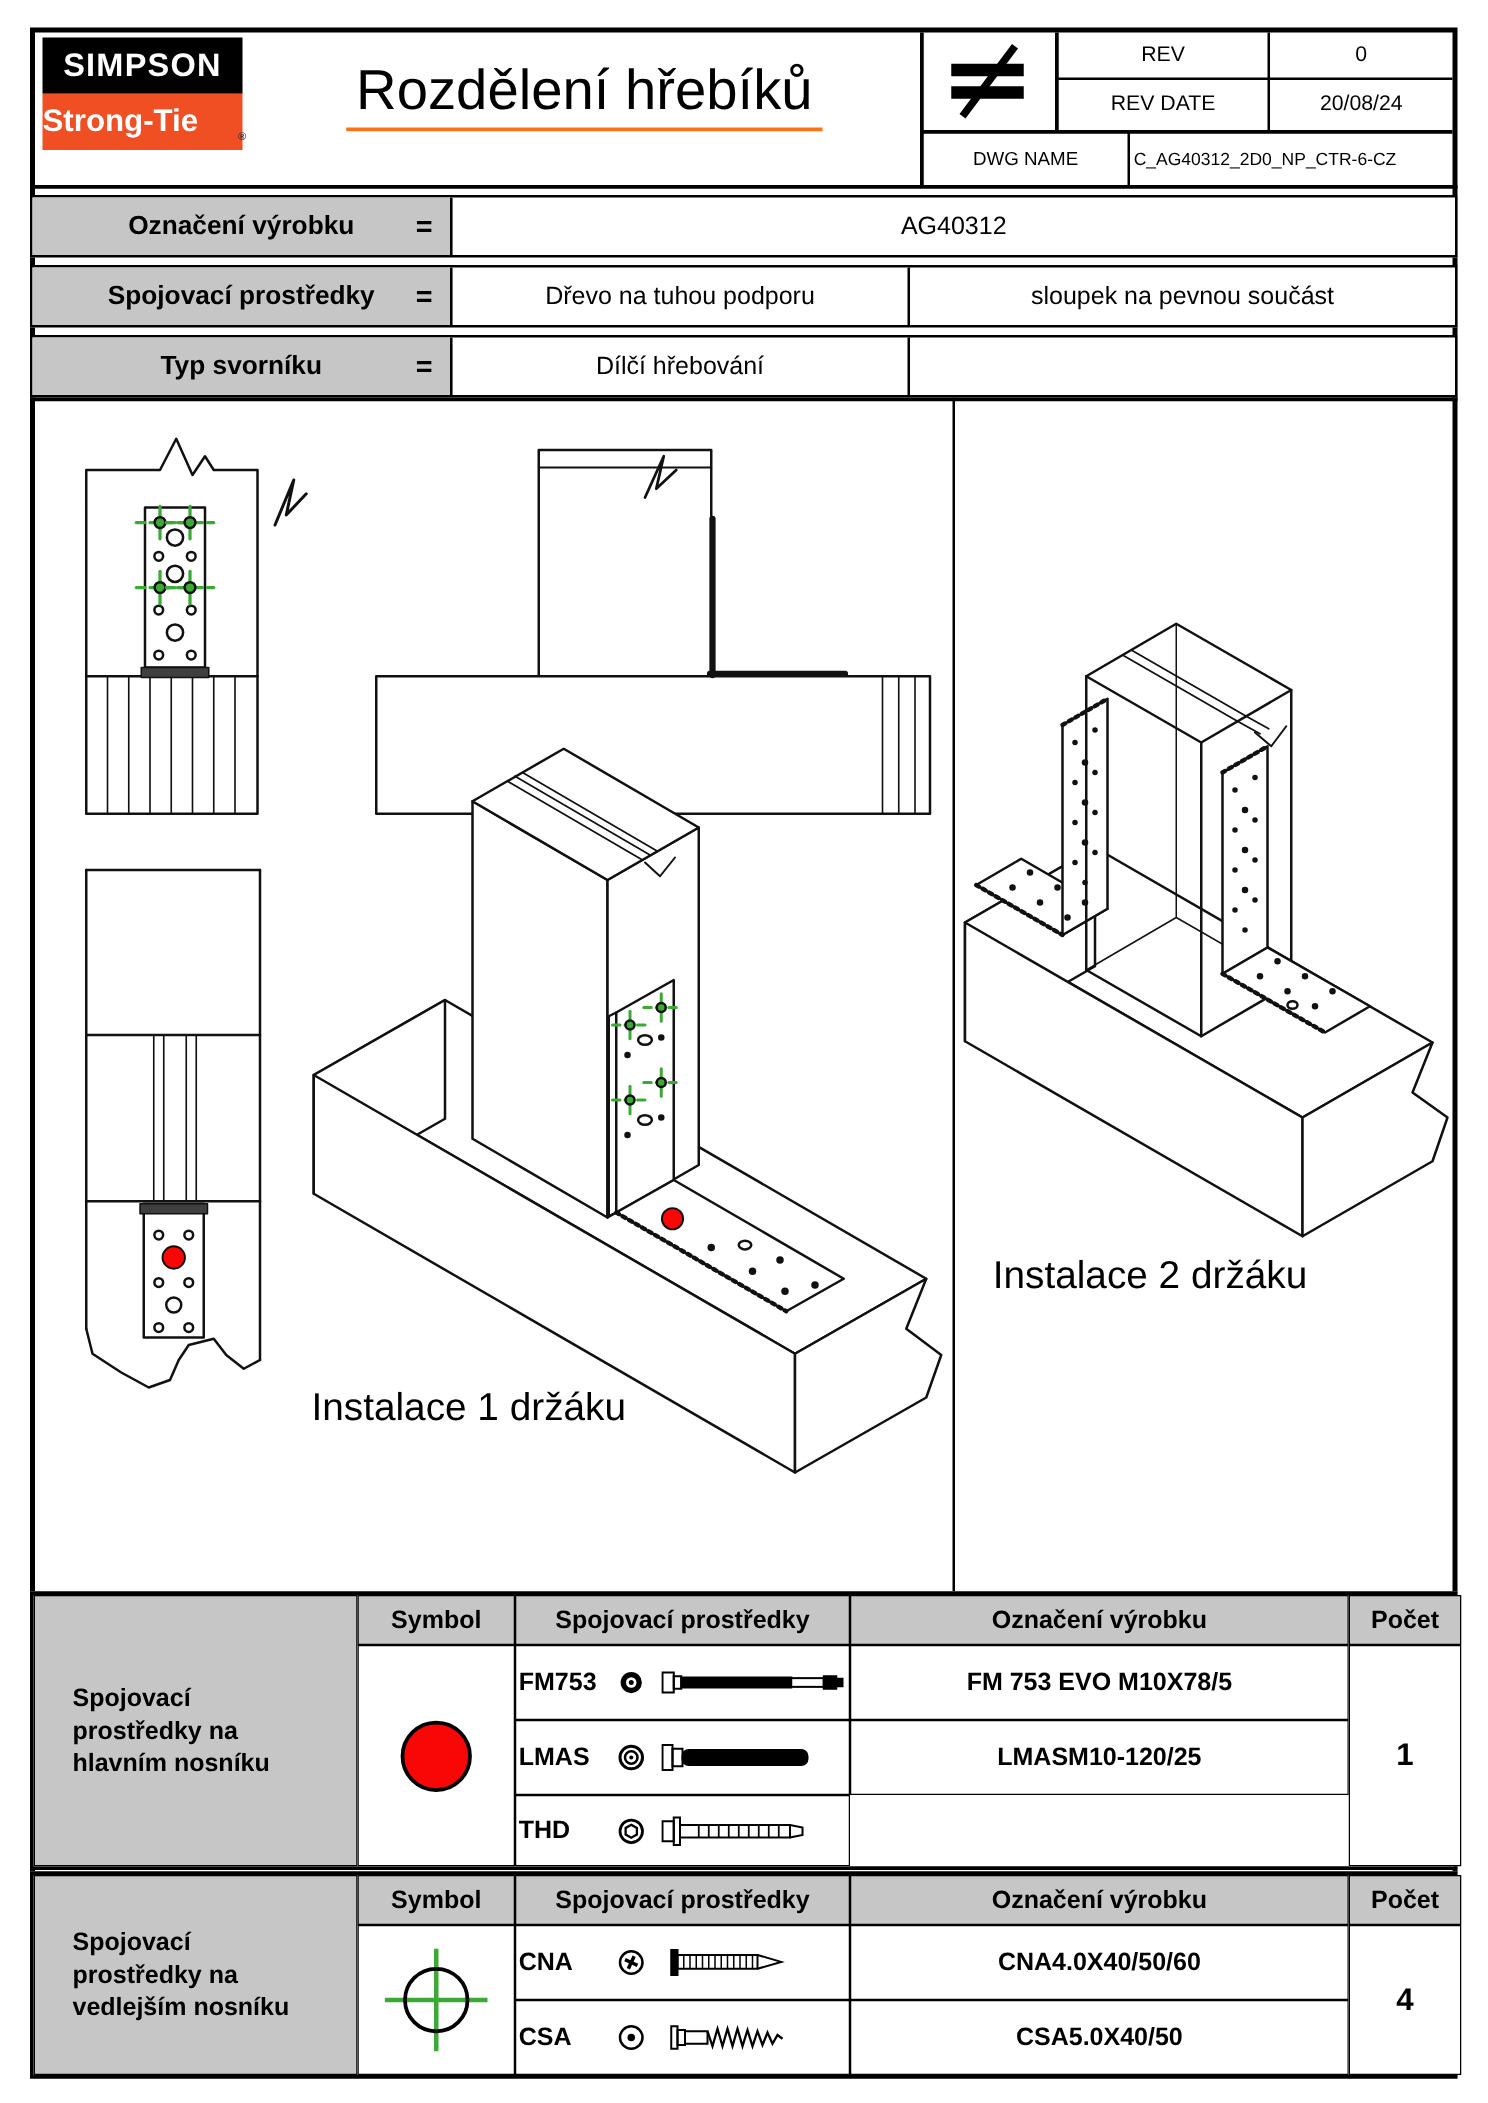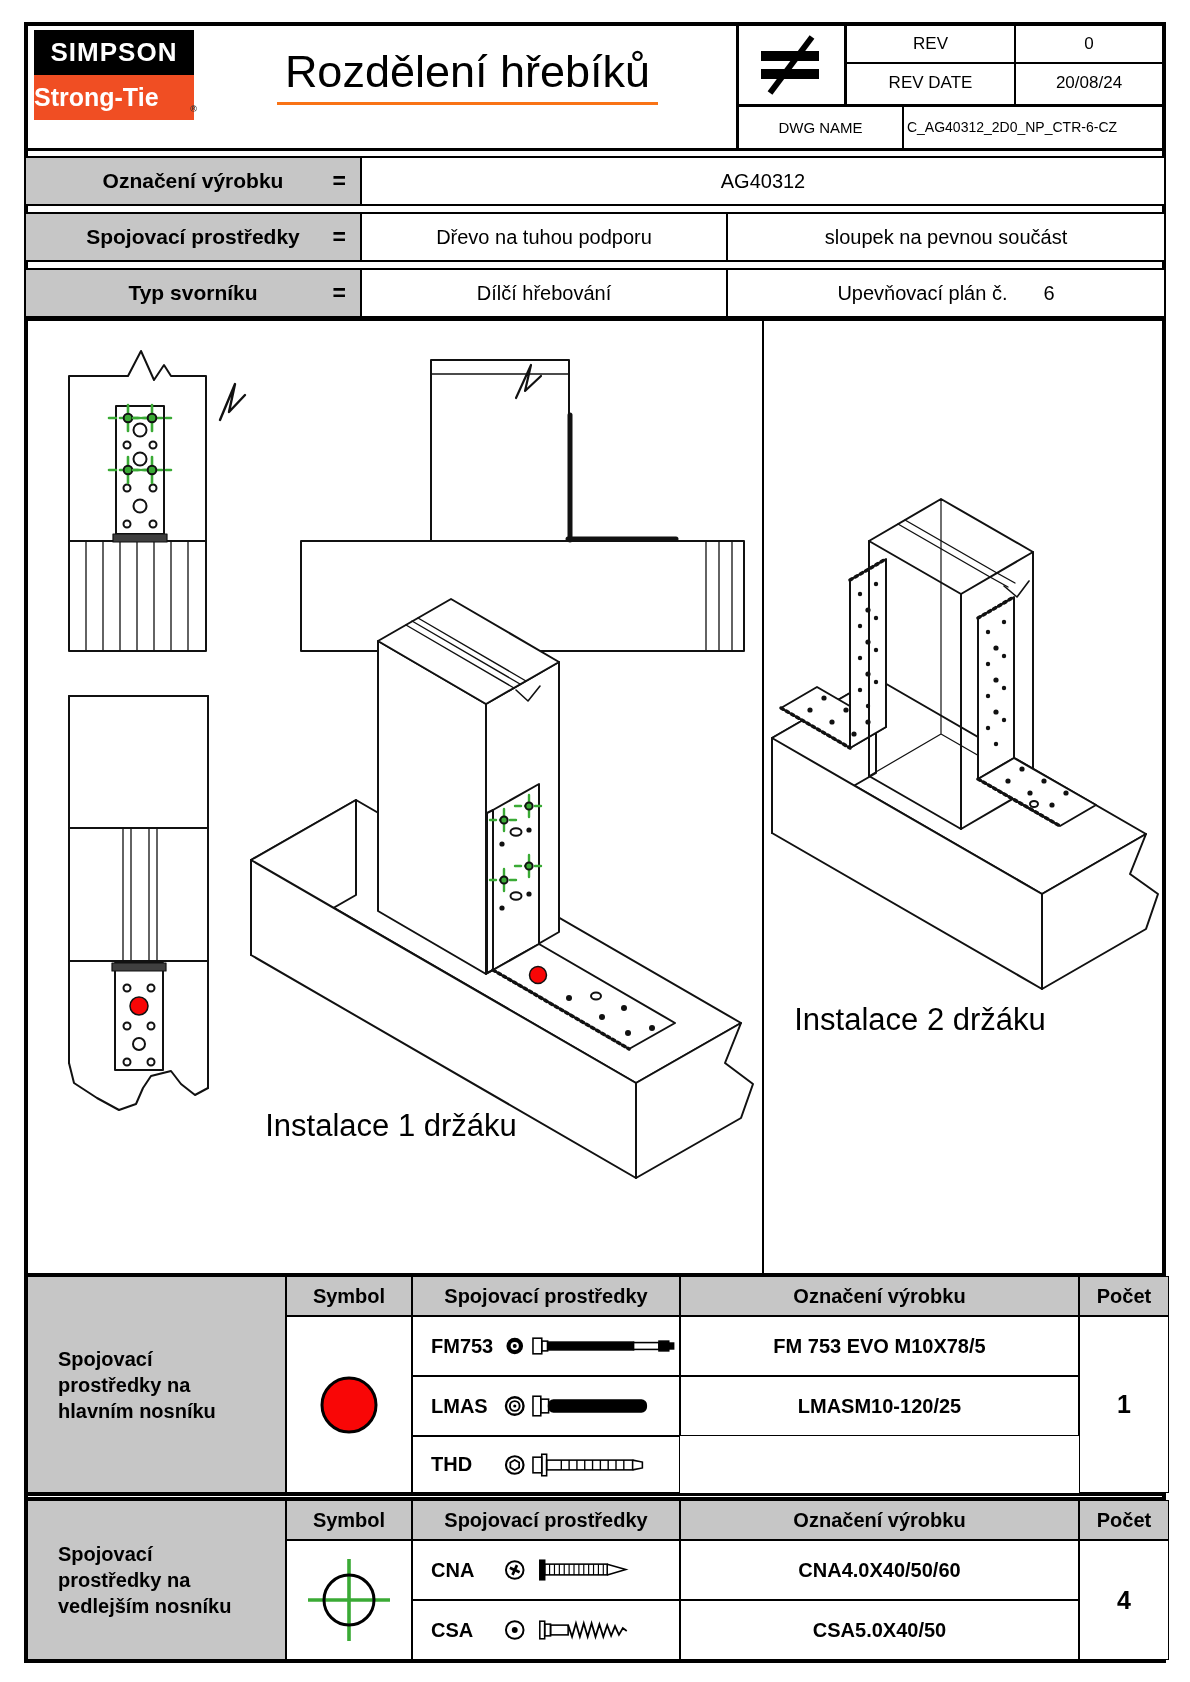--- a/index.html
+++ b/index.html
@@ -30,21 +30,21 @@
   
   .fastener-table{position:absolute;left:24px;width:1142px;display:grid;
                   grid-template-columns:259px 126px 268px 399px 90px;
                   border:3px solid #000;box-sizing:border-box;background:#fff}
   .cell{border:1px solid #000;display:flex;align-items:center;justify-content:center;box-sizing:border-box;background:#fff}
   .gray{background:#c6c6c6}
   .group-label{grid-column:1;grid-row:1/-1;font-weight:bold;font-size:20px;text-align:left;
                padding:0 30px;line-height:1.3}
   .hdr{font-weight:bold;font-size:20px}
   .sym1{grid-column:2;grid-row:2/-1}
-  .fast{grid-column:3;justify-content:space-between;padding-left:18px;gap:7px}
+  .fast{grid-column:3;justify-content:space-between;padding-left:2px;gap:7px}
   .code{font-weight:bold;font-size:20px;width:66px;flex:none}
   .prod{grid-column:4;font-weight:bold;font-size:20px}
   .cnt{grid-column:5;grid-row:2/-1;font-weight:bold;font-size:25px}
   .draw-label{position:absolute;text-align:center;font-size:31px}
   svg{display:block}
 </style>
 </head>
 <body>
 
 <div class="page">
@@ -119,24 +119,20 @@
     </div>
   </div>
 
   <div class="info-row" style="top:268px">
     <div class="info-label">
       <span>Typ svorníku</span>
         <span class="info-eq">=</span>
     </div>
     <div class="info-values">
       <div class="vcell" style="width:366px;border-right:2px solid #000">Dílčí hřebování</div>
-      <div class="vcell" style="flex:1;gap:36px">
-        <span>Upevňovací plán č.</span>
-        <span>6</span>
-      </div>
     </div>
   </div>
 
   <div class="hl" style="left:24px;top:318px;width:1142px;height:3px"></div>
   <div class="vl" style="left:762px;top:318px;width:2px;height:955px"></div>
 
   <svg style="position:absolute;left:24px;top:318px" width="738" height="955" viewBox="0 0 738 955">
     <g fill="none" stroke="#111" stroke-width="2" stroke-linejoin="round" stroke-linecap="round">
 
       <g>
@@ -289,21 +285,21 @@
             <circle cx="288" cy="487" r="2.6"></circle>
           <circle cx="258" cy="451" r="2.6"></circle>
             <circle cx="280" cy="463" r="2.6"></circle>
             <circle cx="302" cy="475" r="2.6"></circle>
         </g>
         <ellipse cx="270" cy="486" rx="4" ry="3"></ellipse>
       </g>
     </g>
   </svg>
 
-  <div class="draw-label" style="left:256px;top:1108px;width:270px">Instalace 1 držáku</div>
+  <div class="draw-label" style="left:240px;top:1108px;width:270px">Instalace 1 držáku</div>
   <div class="draw-label" style="left:775px;top:1002px;width:290px">Instalace 2 držáku</div>
 
   <div class="fastener-table" style="top:1273px;grid-template-rows:40px 60px 60px 57px">
     <div class="cell gray group-label">Spojovací prostředky na hlavním nosníku</div>
     <div class="cell gray hdr" style="grid-column:2;grid-row:1">Symbol</div>
     <div class="cell gray hdr" style="grid-column:3;grid-row:1">Spojovací prostředky</div>
     <div class="cell gray hdr" style="grid-column:4;grid-row:1">Označení výrobku</div>
     <div class="cell gray hdr" style="grid-column:5;grid-row:1">Počet</div>
 
     <div class="cell sym1">

